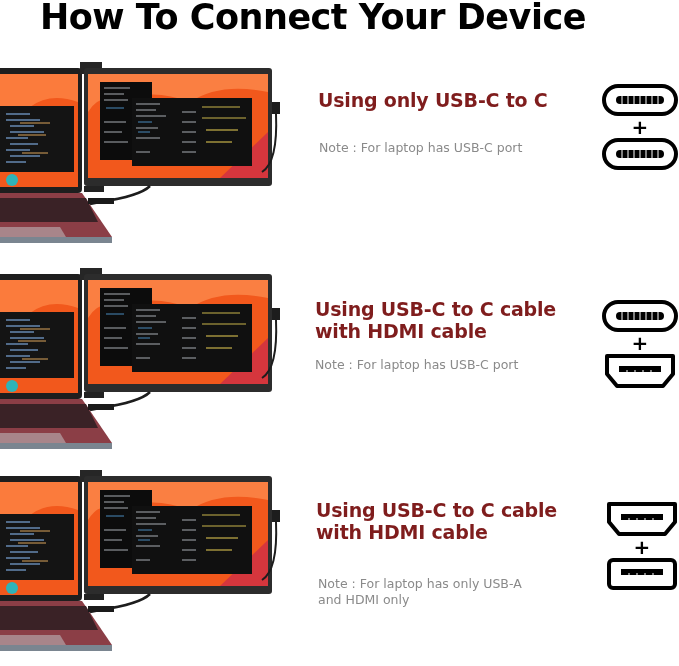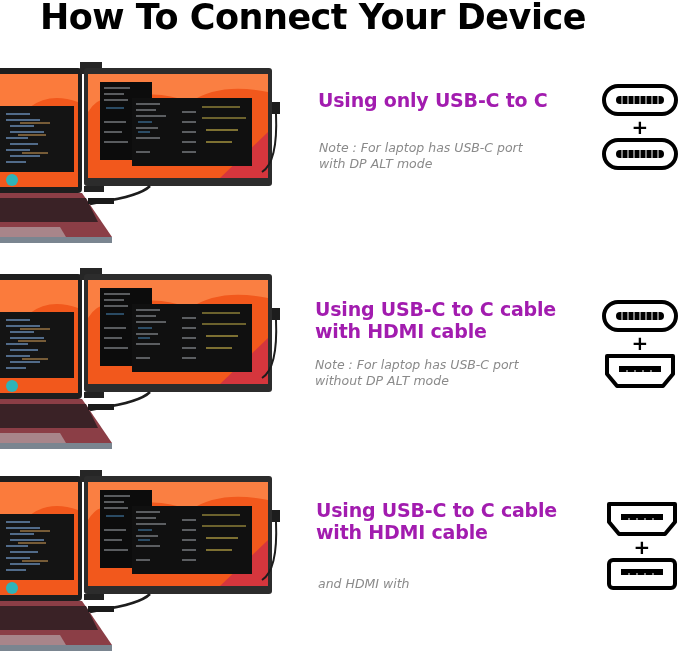--- a/index.html
+++ b/index.html
@@ -1,21 +1,21 @@
 <!DOCTYPE html>
 <html><head>
 <meta charset="utf-8">
 <style>
   html, body { margin: 0; padding: 0; background: #ffffff; }
   body { width: 679px; height: 666px; position: relative; overflow: hidden; font-family: "DejaVu Sans", "Liberation Sans", sans-serif; }
   .title { position: absolute; left: 40px; top: -6px; width: 640px; font-family: "DejaVu Sans", sans-serif; font-weight: bold; font-size: 35px; letter-spacing: -0.5px; color: #000; white-space: nowrap; line-height: 46px; }
   .section { position: absolute; left: 0; width: 679px; }
   .illus { position: absolute; left: 0; width: 290px; height: 190px; }
-  .heading { position: absolute; font-family: "DejaVu Sans", sans-serif; font-weight: bold; font-size: 19px; line-height: 22px; color: #a21caf; letter-spacing: -0.2px; }
-  .note { position: absolute; font-family: "DejaVu Sans", sans-serif; font-size: 12.5px; line-height: 16px; color: #8a8a8a; font-style: italic; }
+  .heading { position: absolute; font-family: "DejaVu Sans", sans-serif; font-weight: bold; font-size: 19px; line-height: 22px; color: #7f1d1d; letter-spacing: -0.2px; }
+  .note { position: absolute; font-family: "DejaVu Sans", sans-serif; font-size: 12.5px; line-height: 16px; color: #8a8a8a; }
   .icons { position: absolute; width: 80px; }
   .plus { font-family: "DejaVu Sans", sans-serif; font-weight: bold; font-size: 20px; text-align: center; line-height: 22px; color: #000; }
   .port { display: block; margin: 0 auto; }
 </style>
 </head>
 <body>
 
 <div class="title">How To Connect Your Device</div>
 
 <svg width="0" height="0" style="position:absolute">
@@ -139,21 +139,20 @@
 
 <div class="section" style="top:0;">
   <svg class="illus" style="top:62px;" viewBox="0 0 290 190">
       <use href="#setup"></use>
     </svg>
   <div class="heading" style="left:318px; top:89px;">
     <div>Using only USB-C to C</div>
   </div>
   <div class="note" style="left:319px; top:140px;">
     <div>Note : For laptop has USB-C port</div>
-    <div>with DP ALT mode</div>
   </div>
   <div class="icons" style="left:600px; top:84px;">
     <svg class="port" width="76" height="32" viewBox="0 0 76 32">
         <use href="#usbc"></use>
       </svg>
     <div class="plus">+</div>
     <svg class="port" width="76" height="32" viewBox="0 0 76 32">
         <use href="#usbc"></use>
       </svg>
   </div>
@@ -162,21 +161,20 @@
 <div class="section" style="top:0;">
   <svg class="illus" style="top:268px;" viewBox="0 0 290 190">
       <use href="#setup"></use>
     </svg>
   <div class="heading" style="left:315px; top:298px;">
     <div>Using USB-C to C cable</div>
     <div>with HDMI cable</div>
   </div>
   <div class="note" style="left:315px; top:357px;">
     <div>Note : For laptop has USB-C port</div>
-    <div>without DP ALT mode</div>
   </div>
   <div class="icons" style="left:600px; top:300px;">
     <svg class="port" width="76" height="32" viewBox="0 0 76 32">
         <use href="#usbc"></use>
       </svg>
     <div class="plus">+</div>
     <svg class="port" width="70" height="34" viewBox="0 0 70 34">
         <use href="#hdmi"></use>
       </svg>
   </div>
@@ -184,21 +182,22 @@
 
 <div class="section" style="top:0;">
   <svg class="illus" style="top:470px;" viewBox="0 0 290 190">
       <use href="#setup"></use>
     </svg>
   <div class="heading" style="left:316px; top:499px;">
     <div>Using USB-C to C cable</div>
     <div>with HDMI cable</div>
   </div>
   <div class="note" style="left:318px; top:576px;">
-    <div>and HDMI with</div>
+    <div>Note : For laptop has only USB-A</div>
+    <div>and HDMI only</div>
   </div>
   <div class="icons" style="left:602px; top:502px;">
     <svg class="port" width="70" height="34" viewBox="0 0 70 34">
         <use href="#hdmi"></use>
       </svg>
     <div class="plus">+</div>
     <svg class="port" width="70" height="32" viewBox="0 0 70 32">
         <use href="#usba"></use>
       </svg>
   </div>

